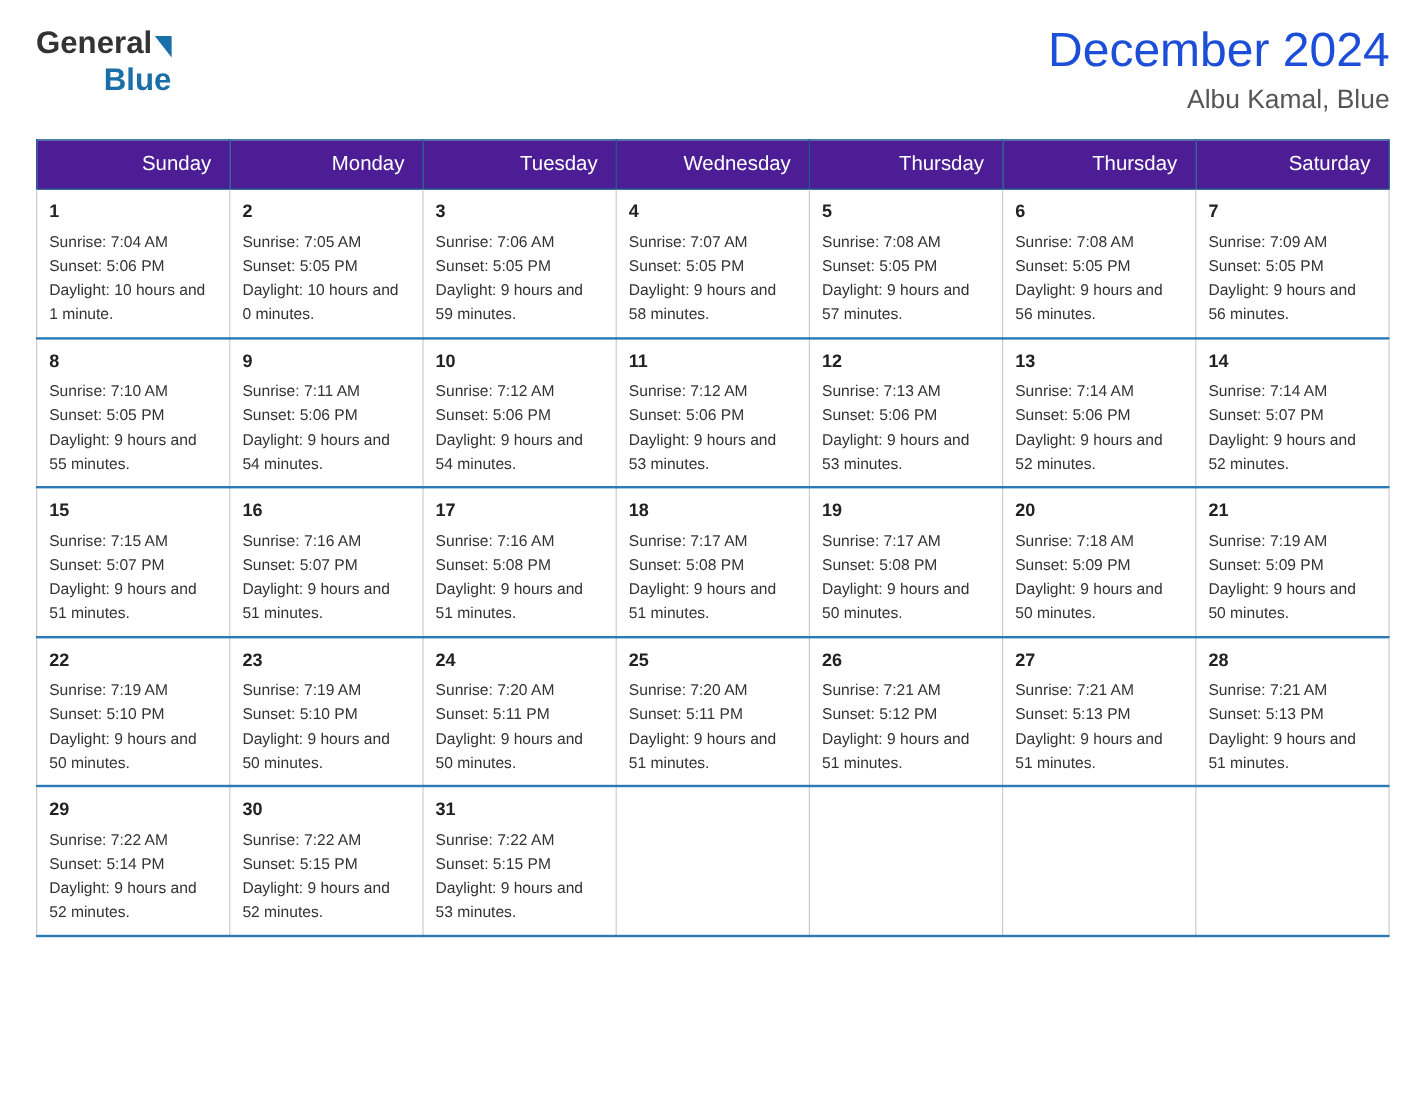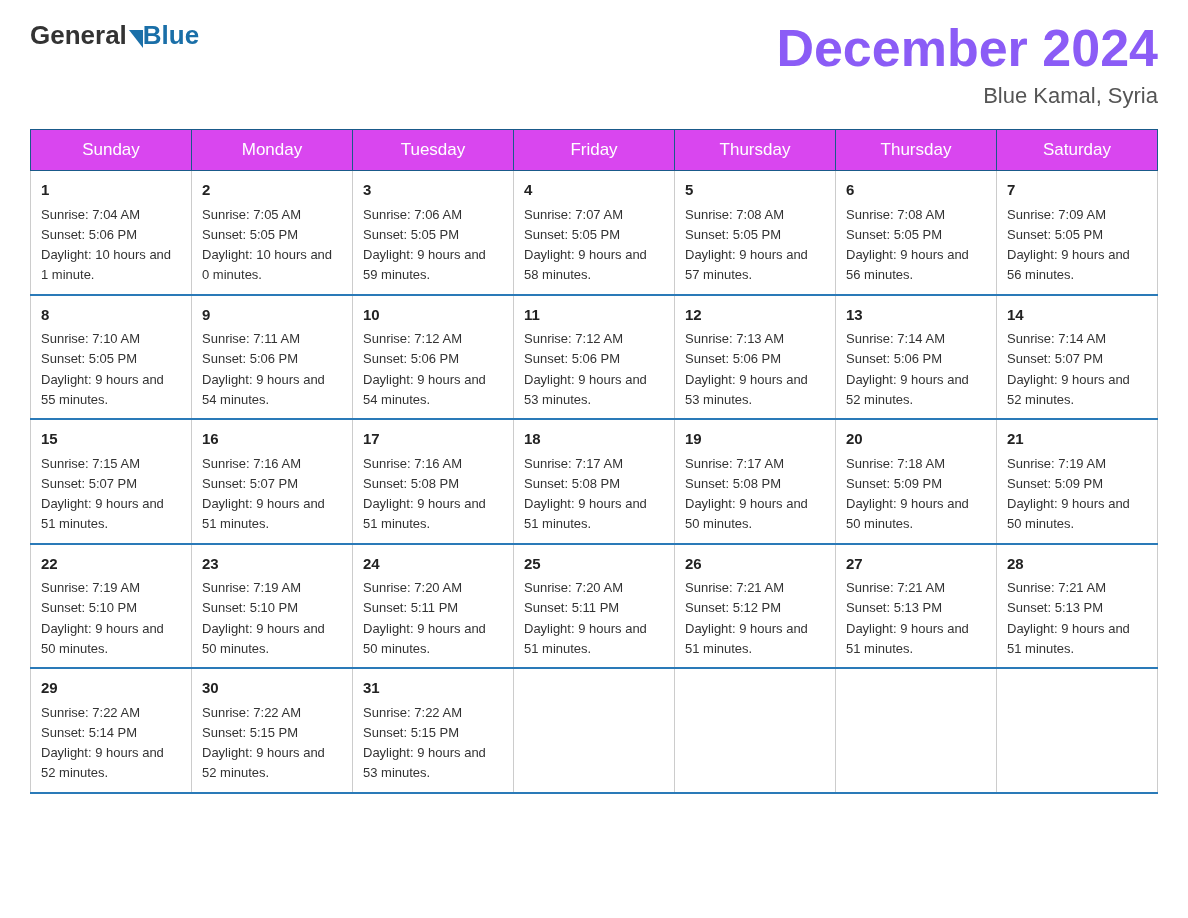--- a/index.html
+++ b/index.html
@@ -11,20 +11,21 @@
       padding: 20px 30px;
     }
     .header {
       display: flex;
       justify-content: space-between;
       align-items: flex-start;
       margin-bottom: 20px;
     }
     .logo {
       display: flex;
+      flex-direction: column;
       align-items: flex-end;
     }
     .logo-top {
       display: flex;
       align-items: center;
     }
     .logo-text-general {
       font-size: 26px;
       font-weight: bold;
       color: #333;
@@ -41,42 +42,42 @@
     .logo-text-blue {
       font-size: 26px;
       font-weight: bold;
       color: #1a6fa8;
       margin-left: 0;
     }
     .title-section {
       text-align: right;
     }
     .calendar-title {
-      font-size: 52px;
-      font-weight: bold;
-      color: #8b5cf6;
+      font-size: 40px;
+      font-weight: normal;
+      color: #1d4ed8;
       line-height: 1.1;
     }
     .calendar-subtitle {
       font-size: 22px;
       color: #555;
       margin-top: 6px;
     }
     table {
       width: 100%;
       border-collapse: collapse;
       table-layout: fixed;
     }
     thead th {
-      background-color: #d946ef;
+      background-color: #4c1d95;
       color: #fff;
       font-size: 17px;
       font-weight: normal;
       padding: 10px 15px;
-      text-align: center;
+      text-align: right;
       border: 1px solid #1a5a8a;
     }
     tbody td {
       vertical-align: top;
       padding: 8px 10px;
       border-left: 1px solid #ccc;
       border-right: 1px solid #ccc;
       border-bottom: none;
       font-size: 13.5px;
       color: #333;
@@ -112,31 +113,31 @@
 <div class="header">
   <div class="logo">
     <div class="logo-top">
       <span class="logo-text-general">General</span>
       <div class="logo-arrow"></div>
     </div>
     <span class="logo-text-blue">Blue</span>
   </div>
   <div class="title-section">
     <div class="calendar-title">December 2024</div>
-    <div class="calendar-subtitle">Blue Kamal, Syria</div>
+    <div class="calendar-subtitle">Albu Kamal, Blue</div>
   </div>
 </div>
 
 <table>
   <thead>
     <tr id="header-row">
         <th>Sunday</th>
         <th>Monday</th>
         <th>Tuesday</th>
-        <th>Friday</th>
+        <th>Wednesday</th>
         <th>Thursday</th>
         <th>Thursday</th>
         <th>Saturday</th>
       </tr>
   </thead>
   <tbody id="calendar-body">
       <tr>
         <td><span class="day-num">1</span><span class="day-info">Sunrise: 7:04 AM<br>Sunset: 5:06 PM<br>Daylight: 10 hours and 1 minute.</span></td>
         <td><span class="day-num">2</span><span class="day-info">Sunrise: 7:05 AM<br>Sunset: 5:05 PM<br>Daylight: 10 hours and 0 minutes.</span></td>
         <td><span class="day-num">3</span><span class="day-info">Sunrise: 7:06 AM<br>Sunset: 5:05 PM<br>Daylight: 9 hours and 59 minutes.</span></td>

